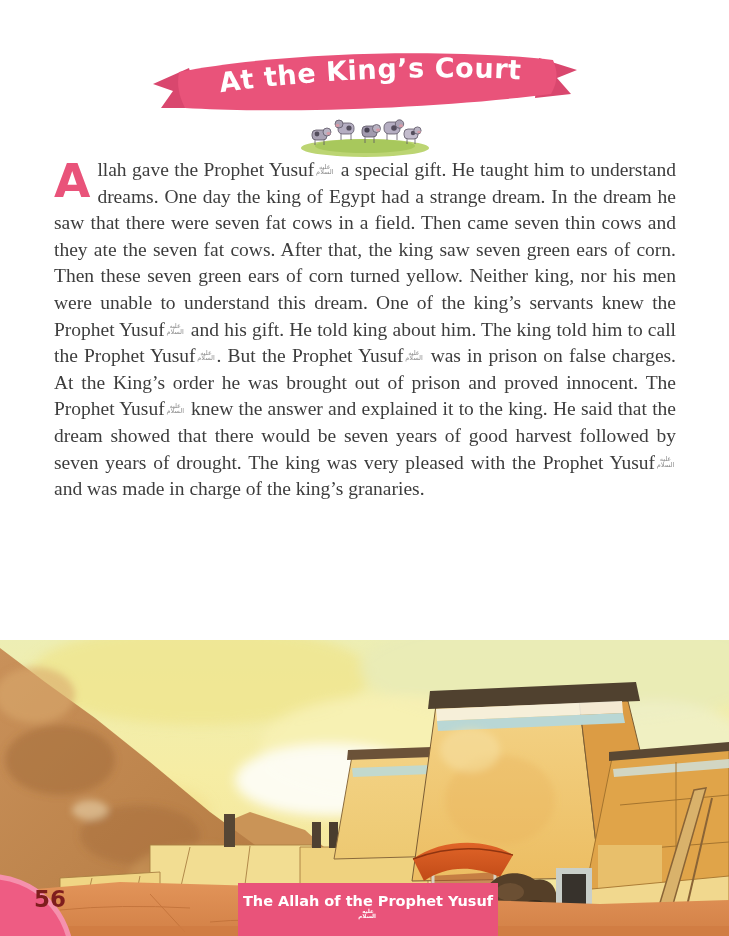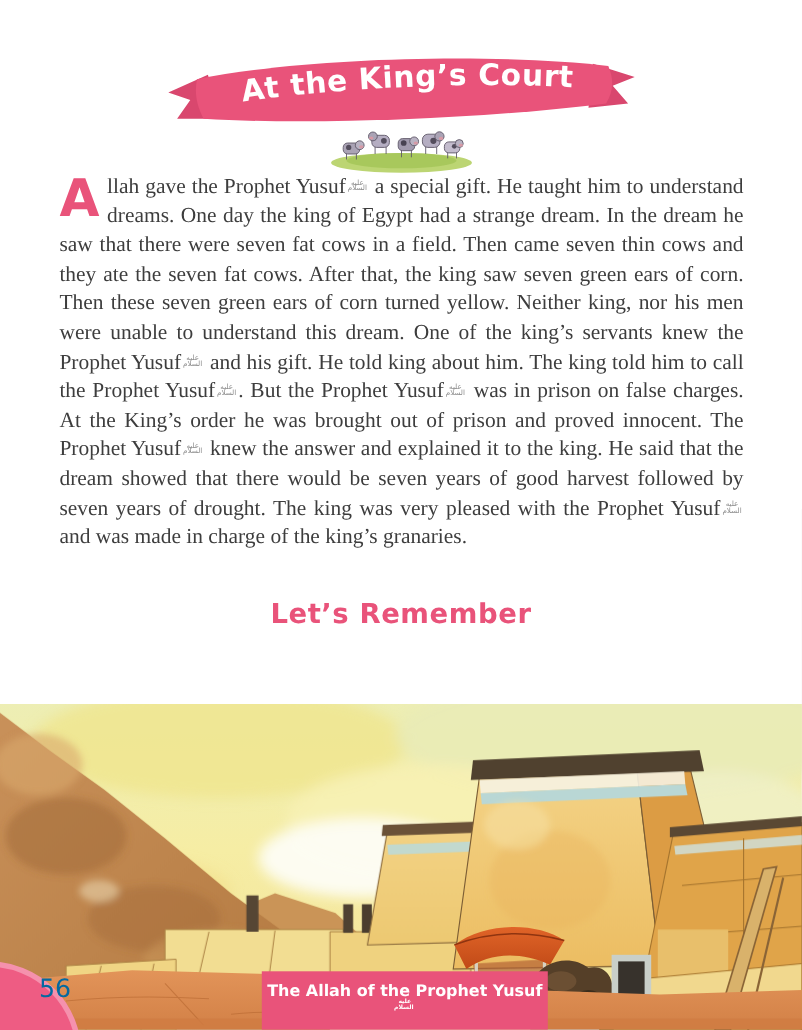--- a/index.html
+++ b/index.html
@@ -54,22 +54,22 @@
     font-family:"DejaVu Sans", sans-serif; font-size:5.5px; line-height:5px;
     color:#ffffff; vertical-align:6px; direction:rtl;
   }
   
   .page-badge {
     position:absolute; left:-94px; top:874px; width:158px; height:158px;
     background:#ee5c83; border:5px solid #f591ad; border-radius:50%; z-index:3;
   }
   .page-number {
     position:absolute; left:28px; top:886px; width:44px; z-index:4;
-    text-align:center; color:#0369a1;
-    font-family:"DejaVu Sans", sans-serif; font-weight:normal; font-size:23px;
+    text-align:center; color:#7f1d1d;
+    font-family:"DejaVu Sans", sans-serif; font-weight:bold; font-size:23px;
   }
 </style>
 </head>
 <body>
 
 <div class="page">
 
   <div class="banner-wrap">
     <svg viewBox="0 0 432 72" width="432" height="72">
       <path d="M40,18 L4,34 L24,41 L12,58 L52,58 Z" fill="#d9476e"></path>
@@ -129,21 +129,20 @@
         </g>
       </g>
     </svg>
   </div>
 
   <div class="story-block">
     <p class="story"><span class="dropcap">A</span><span>llah gave the Prophet Yusuf</span><span class="hon">عليه السلام</span><span> a special gift. He taught him to understand dreams. One day the king of Egypt had a strange dream. In the dream he saw that there were seven fat cows in a field. Then came seven thin cows and they ate the seven fat cows. After that, the king saw seven green ears of corn. Then these seven green ears of corn turned yellow. Neither king, nor his men were unable to understand this dream. One of the king’s servants knew the Prophet Yusuf</span><span class="hon">عليه السلام</span><span> and his gift. He told king about him. The king told him to call the Prophet Yusuf</span><span class="hon">عليه السلام</span><span>. But the Prophet Yusuf</span><span class="hon">عليه السلام</span><span> was in prison on false charges. At the King’s order he was brought out of prison and proved innocent. The Prophet Yusuf</span><span class="hon">عليه السلام</span><span> knew the answer and explained it to the king. He said that the dream showed that there would be seven years of good harvest followed by seven years of drought. The king was very pleased with the Prophet Yusuf</span><span class="hon">عليه السلام</span><span> and was made in charge of the king’s granaries.</span></p>
   </div>
 
   <div class="remember-block">
-    <h2 class="remember-title">Let’s Remember</h2>
   </div>
 
   <div class="illustration">
     <svg viewBox="0 0 729 296" width="729" height="296">
       <defs>
         <linearGradient id="skyGrad" x1="0" y1="0" x2="0" y2="1">
           <stop offset="0" stop-color="#edeeb4"></stop>
             <stop offset="0.45" stop-color="#f6eda4"></stop>
             <stop offset="1" stop-color="#f2e299"></stop>
         </linearGradient>

